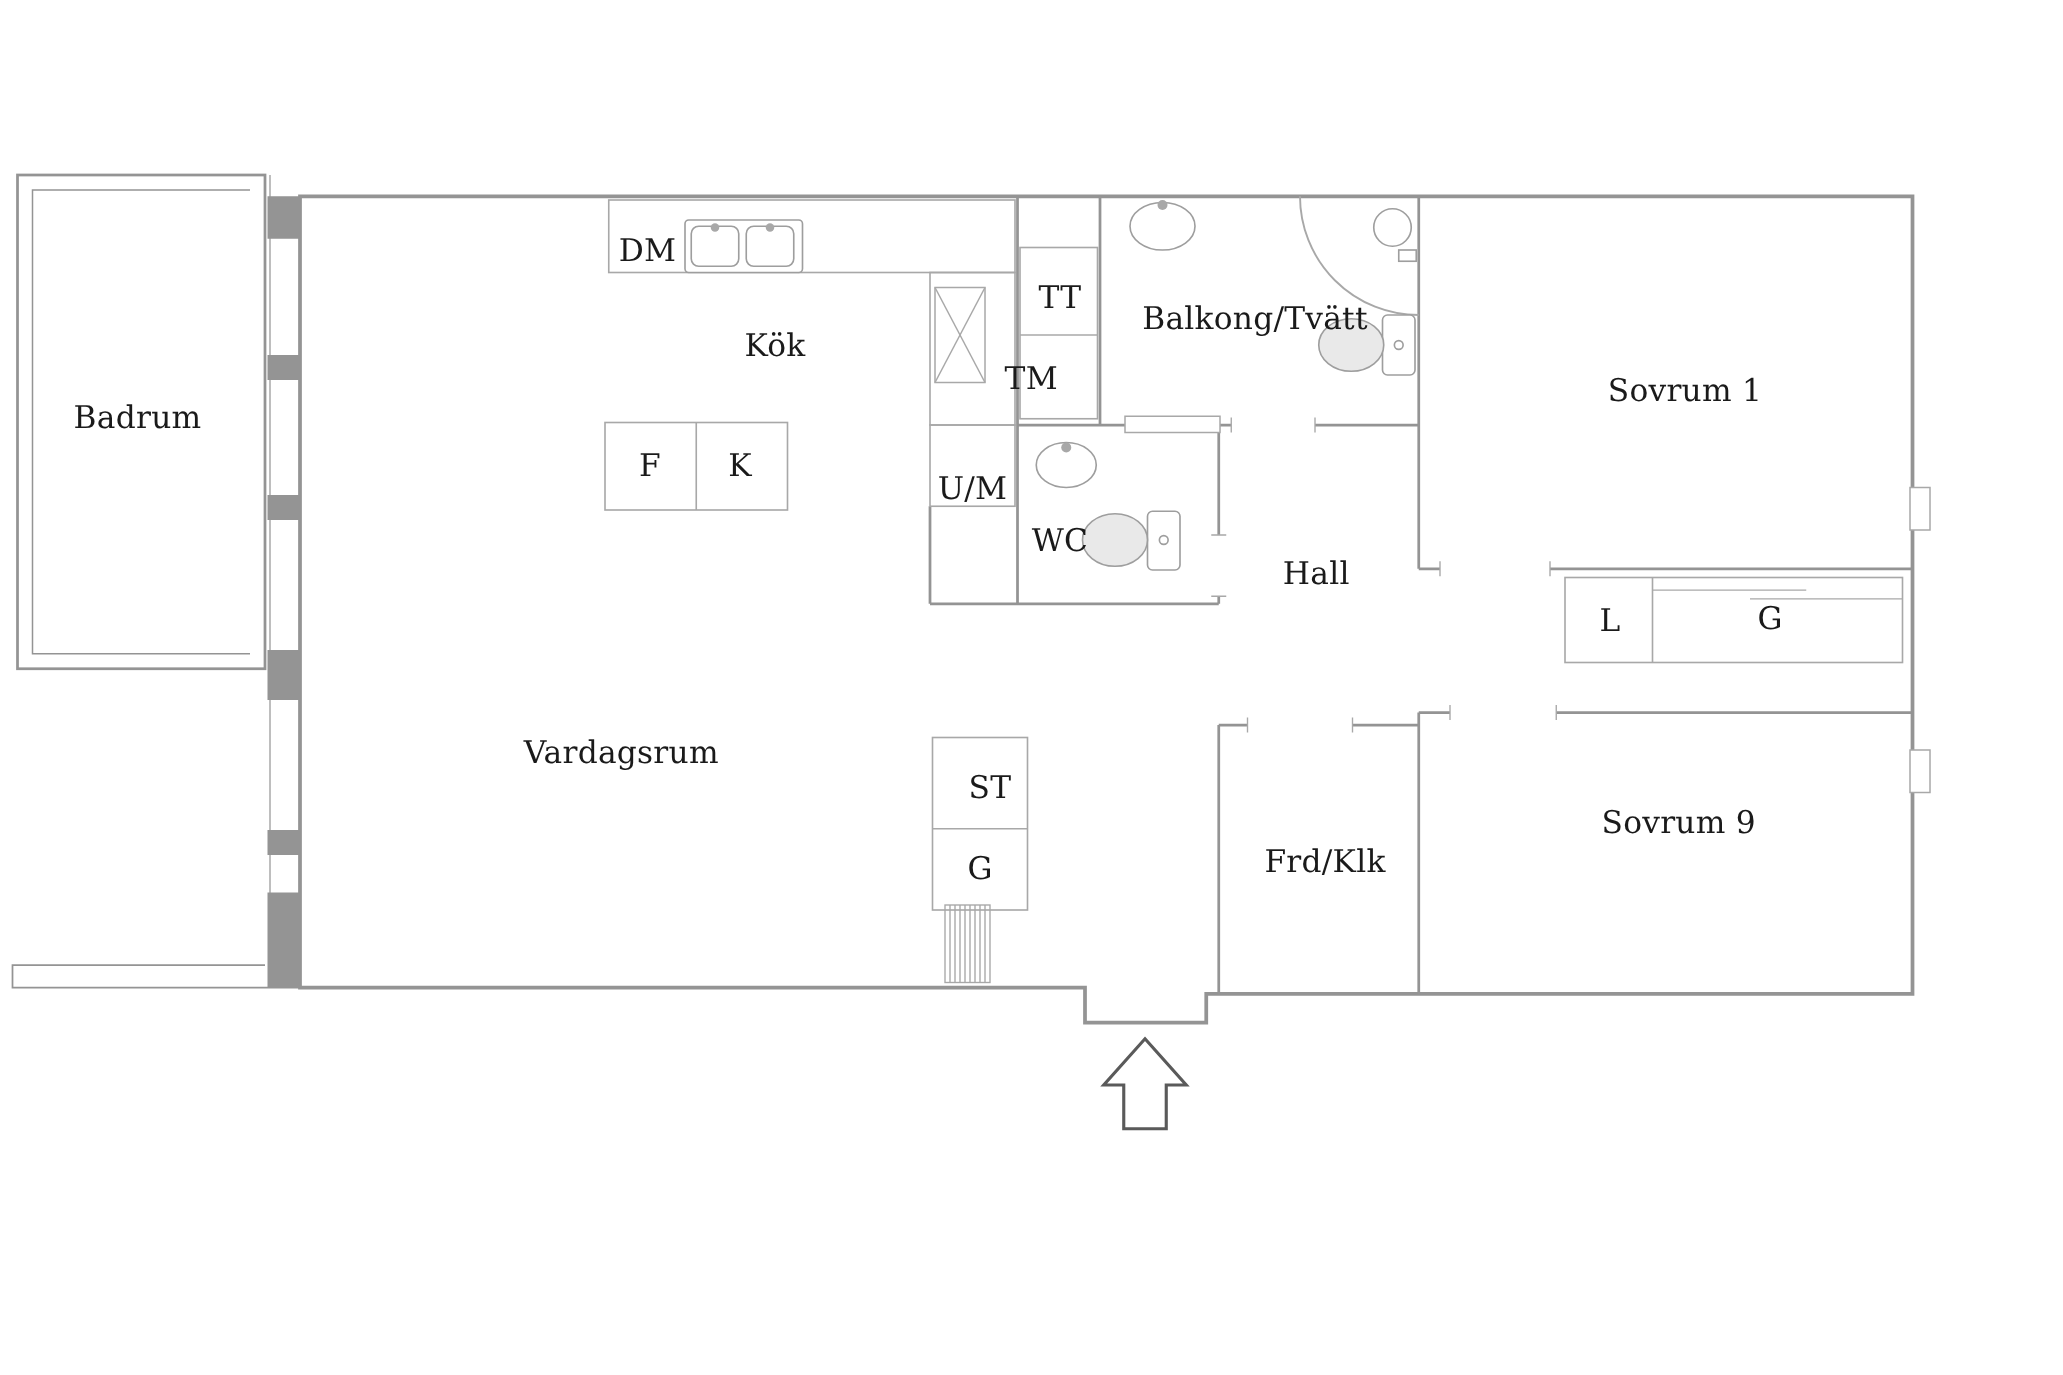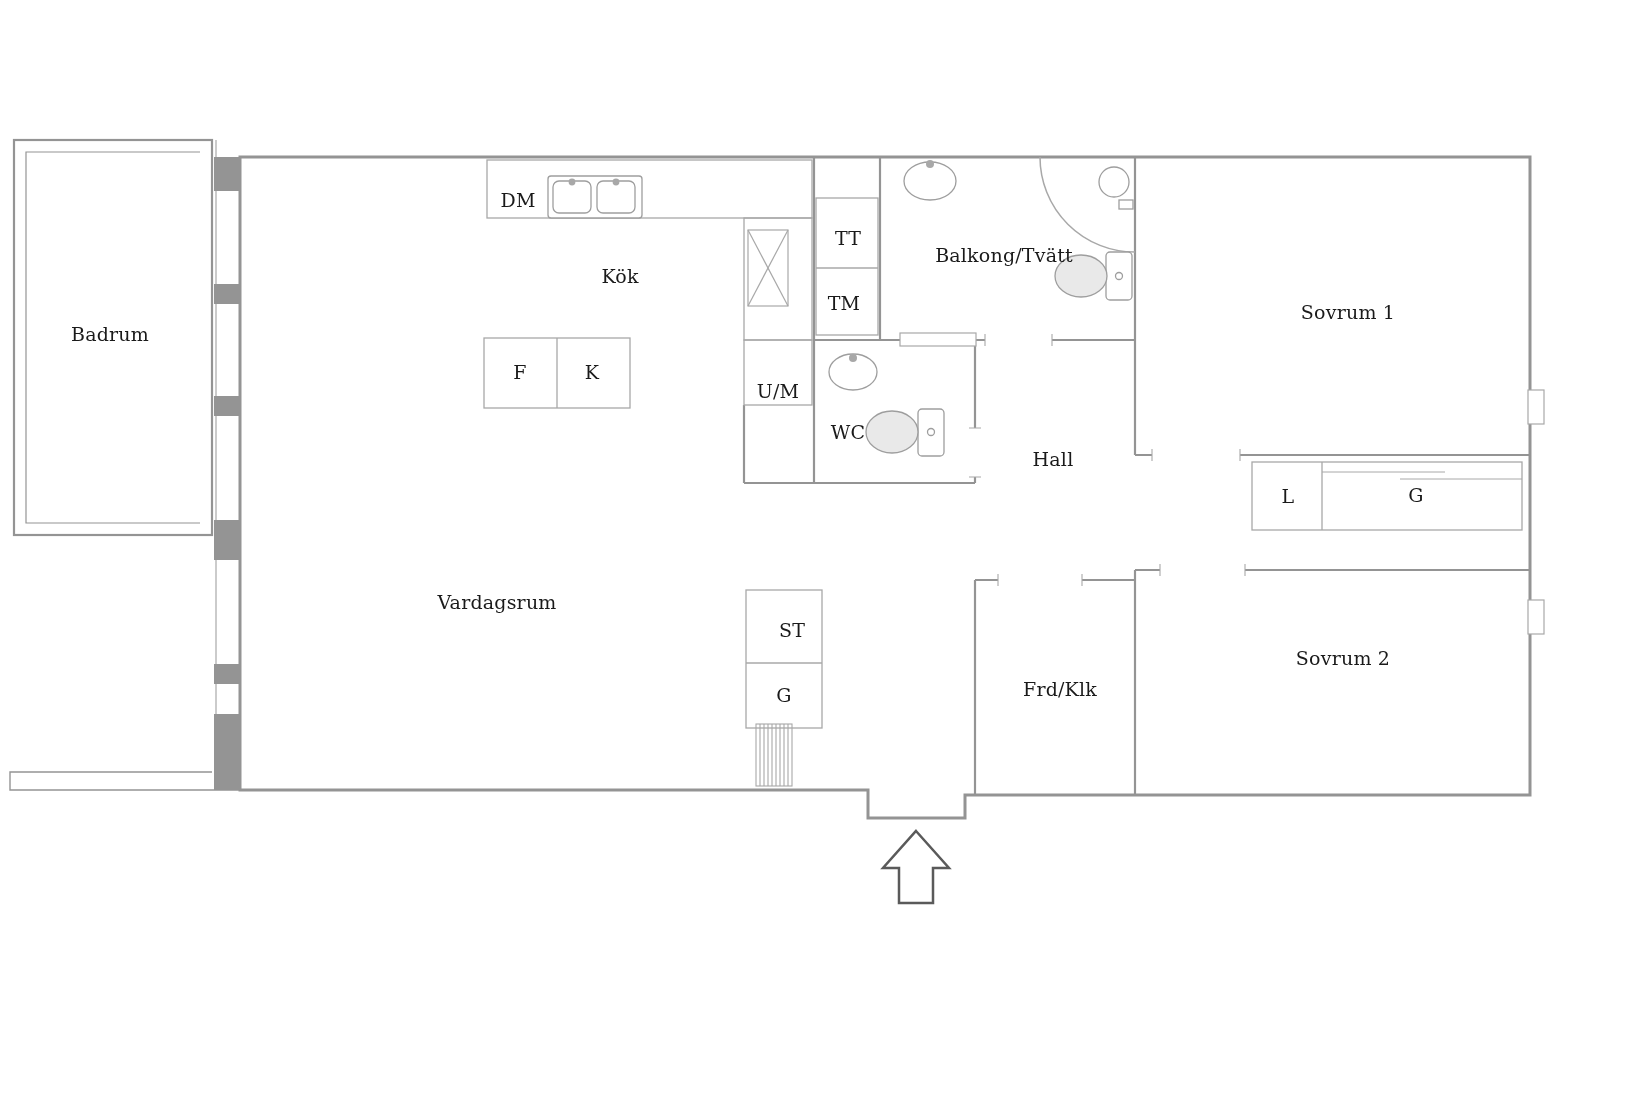--- a/index.html
+++ b/index.html
@@ -7,21 +7,21 @@
     position:relative;
     width:1650px;height:1100px;
     background:#ffffff;
     overflow:hidden;
     font-family:"DejaVu Serif", serif;
   }
   .stage svg{position:absolute;left:0;top:0;}
   .room-label{
     position:absolute;
     transform:translate(-50%,-50%);
-    font-size:19px;
+    font-size:25px;
     color:#1a1a1a;
     white-space:nowrap;
     letter-spacing:.2px;
     user-select:none;
   }
 </style>
 </head>
 <body>
 
 <div class="stage">
@@ -167,29 +167,29 @@
 
     <g stroke="#5a5a5a" stroke-width="2.5" fill="#ffffff" stroke-linejoin="miter">
       <polygon points="916,831 949,868 933,868 933,903 899,903 899,868 883,868"></polygon>
     </g>
   </svg>
 
   <div class="room-label" style="left:110px;top:334px">Badrum</div>
   <div class="room-label" style="left:518px;top:200px">DM</div>
   <div class="room-label" style="left:620px;top:276px">Kök</div>
   <div class="room-label" style="left:848px;top:238px">TT</div>
-  <div class="room-label" style="left:844px;top:303px">TM</div>
+  <div class="room-label" style="left:825px;top:303px">TM</div>
   <div class="room-label" style="left:1004px;top:255px">Balkong/Tvätt</div>
   <div class="room-label" style="left:1348px;top:312px">Sovrum 1</div>
   <div class="room-label" style="left:520px;top:372px">F</div>
   <div class="room-label" style="left:592px;top:372px">K</div>
   <div class="room-label" style="left:778px;top:391px">U/M</div>
   <div class="room-label" style="left:848px;top:432px">WC</div>
   <div class="room-label" style="left:1053px;top:459px">Hall</div>
   <div class="room-label" style="left:1288px;top:496px">L</div>
   <div class="room-label" style="left:1416px;top:495px">G</div>
   <div class="room-label" style="left:497px;top:602px">Vardagsrum</div>
   <div class="room-label" style="left:792px;top:630px">ST</div>
   <div class="room-label" style="left:784px;top:695px">G</div>
   <div class="room-label" style="left:1060px;top:689px">Frd/Klk</div>
-  <div class="room-label" style="left:1343px;top:658px">Sovrum 2</div>
+  <div class="room-label" style="left:1343px;top:658px">Sovrum 9</div>
 
 </div>
 
 </body></html>

